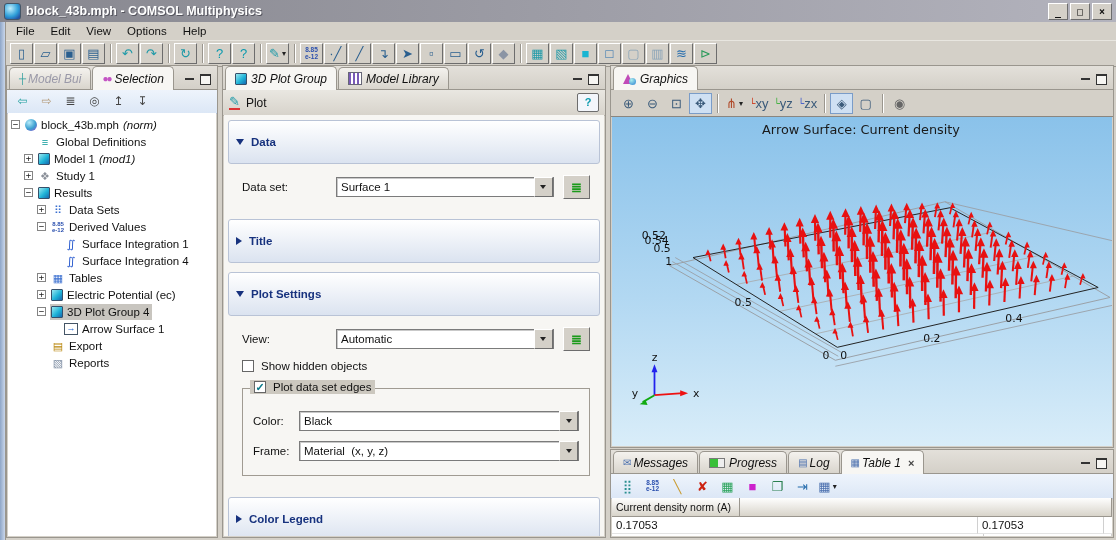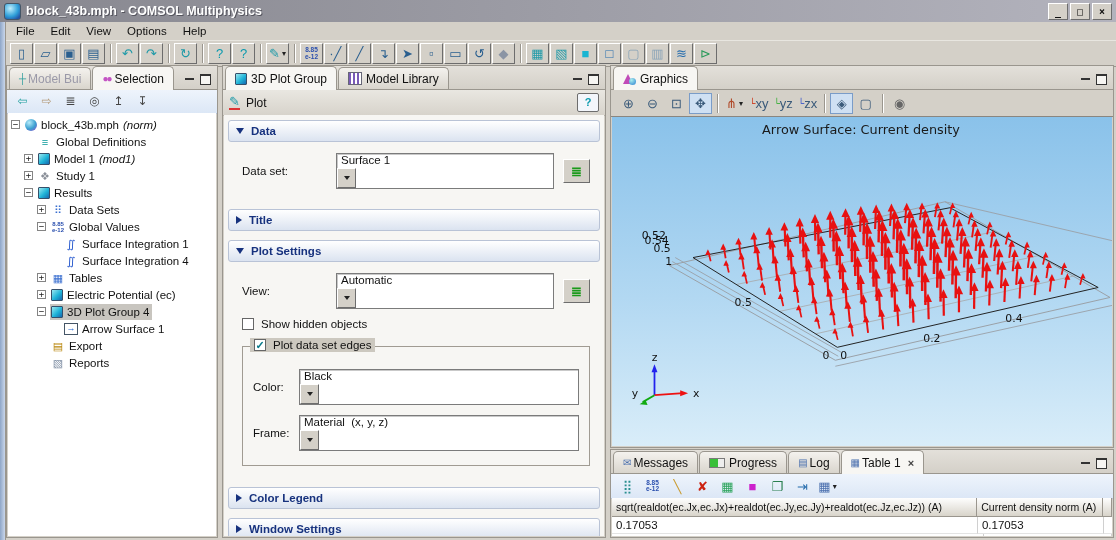--- a/index.html
+++ b/index.html
@@ -42,21 +42,21 @@
   #btmPanel{left:604px;top:384px;right:0;bottom:0;}
   .tabrow{height:23px;display:flex;align-items:flex-end;padding-left:2px;border-bottom:1px solid #9a968e;
     background:linear-gradient(#e3e0da,#d4d0c8);}
   .tab{height:21px;display:flex;align-items:center;gap:4px;padding:0 9px;margin-right:1px;
     border:1px solid #9a968e;border-bottom:none;border-radius:5px 5px 0 0;
     background:linear-gradient(#f4f2ee,#d9d5cd);white-space:nowrap;overflow:hidden;}
   .tab.active{background:#f7f6f3;height:23px;margin-bottom:-1px;font-weight:normal;}
   .tab.dim .tlbl{color:#9a99a8;}
   .tab .gi{flex:0 0 auto;}
   .tab .tg{font-size:10px;line-height:10px;letter-spacing:-2px;}
-  .tlbl{font-size:12px;}
+  .tlbl{font-size:12px;font-style:italic;}
   .tclose{margin-left:3px;font-size:11px;color:#444;font-weight:bold;}
   .pcwrap{margin-left:auto;display:flex;align-items:center;gap:6px;padding:0 6px 4px 0;}
   .pcmin{width:9px;height:3px;border-bottom:2px solid #333;margin-bottom:4px;}
   .pcmax{width:9px;height:8px;border:1px solid #333;border-top:2px solid #333;background:#f6f5f2;}
   
   .tree-toolbar{height:23px;display:flex;align-items:center;background:linear-gradient(#eef4fc,#dce7f6);
     border-bottom:1px solid #b8c4d8;padding-left:4px;}
   .tree-toolbar .tbtn .g{font-size:12px;}
   .tree{position:absolute;top:47px;left:1px;right:1px;bottom:1px;background:#fff;overflow:hidden;padding-top:3px;}
   .trow{height:17px;display:flex;align-items:center;}
@@ -77,31 +77,31 @@
   .suffix{font-style:italic;margin-left:4px;}
   
   .plotbar{height:25px;display:flex;align-items:center;gap:6px;padding:0 6px;
     border-bottom:1px solid #b5b1a8;background:linear-gradient(#e9e7e1,#d7d3cb);}
   .pencil{color:#1f9aa8;font-size:13px;border-bottom:2px solid #d33;line-height:12px;}
   .plotlabel{font-size:12px;}
   .hbtn{margin-left:auto;width:20px;height:17px;border:1px solid #6d6d6d;border-radius:2px;background:#f3f6fb;
     color:#0a9aae;font-weight:bold;text-align:center;font-size:11px;line-height:16px;}
   .settings{position:absolute;top:49px;left:1px;right:1px;bottom:1px;background:#f7f6f3;overflow:hidden;}
   .sec{margin:5px 4px 9px;}
-  .sechead{height:20px;display:flex;align-items:center;padding:0 7px;
+  .sechead{height:20px;display:flex;align-items:center;padding:11px 7px;
     background:linear-gradient(#ffffff,#dbe3f0);border:1px solid #b9c3d6;border-radius:3px;}
   .sechead .st{color:#17327e;font-weight:bold;font-size:11.5px;}
   .tri{width:0;height:0;margin-right:7px;}
   .tri.open{border-left:4px solid transparent;border-right:4px solid transparent;border-top:6px solid #17327e;}
   .tri.closed{border-top:4px solid transparent;border-bottom:4px solid transparent;border-left:6px solid #17327e;}
   .secbody{padding:2px 0 2px;}
   .frow{display:flex;align-items:center;margin:9px 10px 9px 14px;}
   .frow .flabel{width:94px;flex:0 0 auto;}
-  .select{display:flex;align-items:flex-start;width:226px;height:36px;box-sizing:border-box;background:#fff;
-    border:1px solid #7b7b7b;box-shadow:inset 1px 1px 0 #c9c9c9;flex-direction:column;}
+  .select{display:flex;align-items:center;width:226px;height:20px;box-sizing:border-box;background:#fff;
+    border:1px solid #7b7b7b;box-shadow:inset 1px 1px 0 #c9c9c9;}
   .select .val{flex:1;padding:0 4px;white-space:pre;overflow:hidden;}
   .select .ddb{width:17px;height:18px;background:#d4d0c8;border:1px solid;border-color:#fff #6d6d6d #6d6d6d #fff;
     display:flex;align-items:center;justify-content:center;flex:0 0 auto;}
   .select .ddb i{width:0;height:0;border-left:3.5px solid transparent;border-right:3.5px solid transparent;
     border-top:4px solid #222;}
   .gbtn{width:26px;height:22px;margin-left:9px;background:#d4d0c8;border:1px solid;
     border-color:#fff #6d6d6d #6d6d6d #fff;color:#1a9a1a;font-weight:bold;font-size:13px;
     display:flex;align-items:center;justify-content:center;}
   .cb{width:12px;height:12px;box-sizing:border-box;border:1px solid #666;background:#fff;margin-right:7px;
     font-size:11px;line-height:10px;text-align:center;color:#0a7a8a;font-weight:bold;flex:0 0 auto;}
@@ -340,21 +340,21 @@
             </span>
           </div>
           <div class="trow">
             <span style="width: 29px; flex: 0 0 auto;"></span>
             <span class="exp">−</span>
             <span class="cnt">
               <span class="ticon" style="display: flex; flex-direction: column; align-items: center;">
                 <span class="micro-tree">8.85</span>
                 <span class="micro-tree">e-12</span>
               </span>
-              <span class="lbl">Global Values</span>
+              <span class="lbl">Derived Values</span>
             </span>
           </div>
           <div class="trow">
             <span style="width: 42px; flex: 0 0 auto;"></span>
             <span class="expsp"></span>
             <span class="cnt">
               <span class="ticon" style="color: rgb(34, 85, 204);">∬</span>
               <span class="lbl">Surface Integration 1</span>
             </span>
           </div>
@@ -946,21 +946,20 @@
           <div class="tbtn flat">
             <span class="g" style="color: rgb(42, 111, 174);">⇥</span>
           </div>
           <div class="tbtn flat">
             <span class="g" style="color: rgb(74, 111, 174);">▦</span>
             <span class="caret">▾</span>
           </div>
         </div>
       <div class="tableArea" id="tableArea">
           <div class="thead">
-            <div class="th" style="width: 372px;">sqrt(realdot(ec.Jx,ec.Jx)+realdot(ec.Jy,ec.Jy)+realdot(ec.Jz,ec.Jz)) (A)</div>
             <div class="th" style="width: 128px;">Current density norm (A)</div>
             <div class="th" style="flex: 1 1 0%;"></div>
           </div>
           <div class="trw">
             <div class="td" style="width: 372px;">0.17053</div>
             <div class="td" style="width: 128px;">0.17053</div>
             <div class="td" style="flex: 1 1 0%; border-right: none;"></div>
           </div>
           <div class="trw">
             <div class="td" style="width: 372px;"></div>

